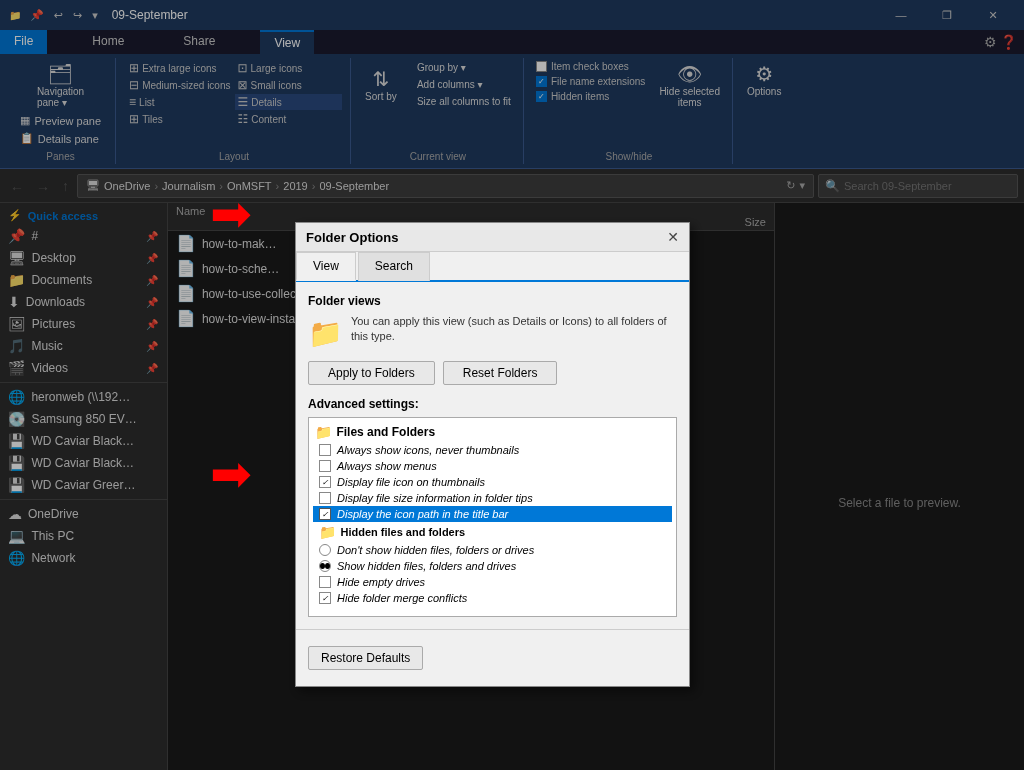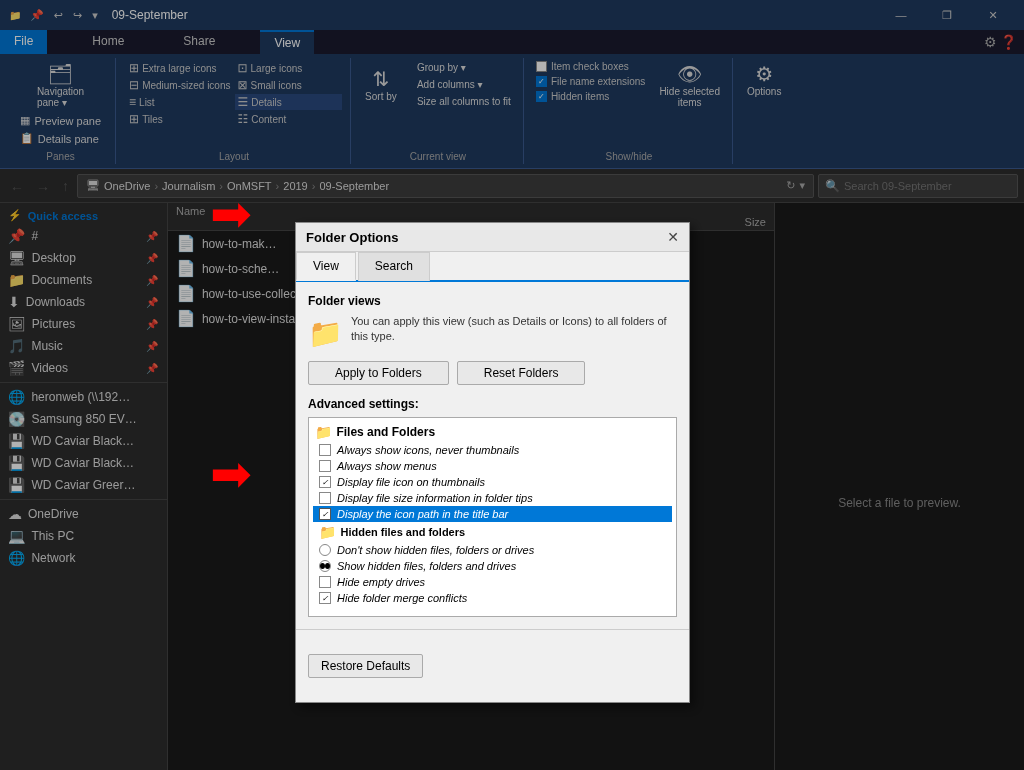--- a/index.html
+++ b/index.html
@@ -76,34 +76,34 @@
     .dialog-title { background: #e8e8e8; padding: 6px 10px; display: flex; align-items: center; justify-content: space-between; border-bottom: 1px solid #ccc; font-size: 13px; font-weight: bold; }
     .dialog-close { cursor: pointer; font-size: 14px; color: #444; background: none; border: none; }
     .dialog-tabs { display: flex; border-bottom: 2px solid #0078d7; }
     .dialog-tab { padding: 6px 16px; cursor: pointer; font-size: 12px; border: 1px solid #ccc; border-bottom: none; background: #e0e0e0; margin-right: 2px; margin-bottom: -1px; }
     .dialog-tab.active { background: #f0f0f0; border-bottom: 2px solid #f0f0f0; z-index: 1; }
     .dialog-body { padding: 12px; }
     .folder-views-label { font-size: 12px; font-weight: bold; margin-bottom: 6px; }
     .folder-views-desc { font-size: 11px; color: #333; margin-bottom: 8px; line-height: 1.4; display: flex; align-items: flex-start; gap: 8px; }
     .folder-icon { font-size: 28px; color: #e8a000; }
     .folder-buttons { display: flex; gap: 8px; margin-bottom: 12px; }
-    .dialog-btn { padding: 4px 26px; background: #e8e8e8; border: 1px solid #aaa; cursor: pointer; font-size: 12px; border-radius: 2px; }
+    .dialog-btn { padding: 4px 19px; background: #e8e8e8; border: 1px solid #aaa; cursor: pointer; font-size: 12px; border-radius: 2px; }
     .adv-label { font-size: 12px; font-weight: bold; margin-bottom: 6px; }
     .adv-list-container { border: 1px solid #aaa; background: #fff; height: 200px; overflow-y: scroll; padding: 4px; }
     .adv-section { font-size: 12px; font-weight: bold; color: #000; padding: 2px 2px; display: flex; align-items: center; gap: 4px; }
     .adv-item { display: flex; align-items: center; gap: 6px; padding: 2px 6px; font-size: 11px; cursor: pointer; font-style: italic; }
     .adv-item.highlighted { background: #0078d7; color: #fff; }
     .adv-item .cb { width: 12px; height: 12px; border: 1px solid #888; background: #fff; display: inline-flex; align-items: center; justify-content: center; font-size: 8px; flex-shrink: 0; }
     .adv-item .cb.checked { color: #000; }
     .adv-item .rb { width: 12px; height: 12px; border-radius: 50%; border: 1px solid #888; background: #fff; display: inline-flex; align-items: center; justify-content: center; flex-shrink: 0; }
     .adv-item .rb.checked { background: #fff; }
     .adv-item .rb.checked::after { content: ''; width: 6px; height: 6px; background: #000; border-radius: 50%; }
     .adv-subsection { padding: 2px 6px; font-size: 11px; font-weight: bold; display: flex; align-items: center; gap: 4px; }
     .folder-icon-sm { font-size: 14px; color: #e8a000; }
-    .dialog-footer { padding: 24px 12px; border-top: 1px solid #ccc; display: flex; justify-content: space-between; align-items: center; }
+    .dialog-footer { padding: 16px 12px; border-top: 1px solid #ccc; display: flex; justify-content: space-between; align-items: center; }
     .restore-btn { padding: 4px 12px; background: #e8e8e8; border: 1px solid #aaa; cursor: pointer; font-size: 12px; border-radius: 2px; }
     .dialog-action-buttons { display: flex; gap: 6px; }
     .action-btn { padding: 5px 20px; background: #e8e8e8; border: 1px solid #aaa; cursor: pointer; font-size: 12px; border-radius: 2px; }
   </style>
 </head>
 <body>
 
 <div class="title-bar">
   <div class="title-bar-left">
     <div class="quick-access-bar">

